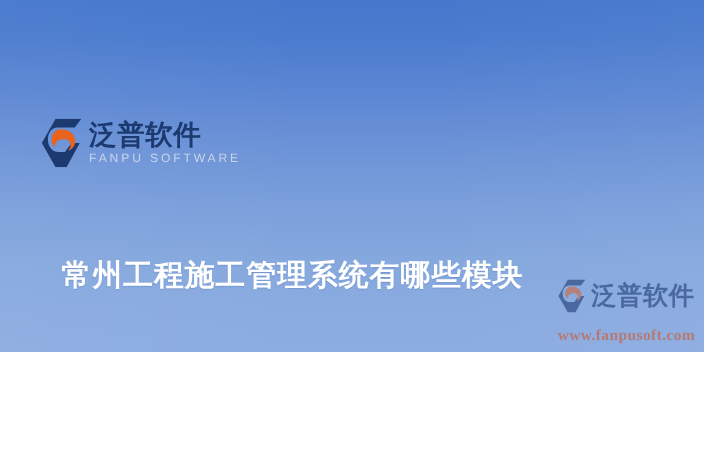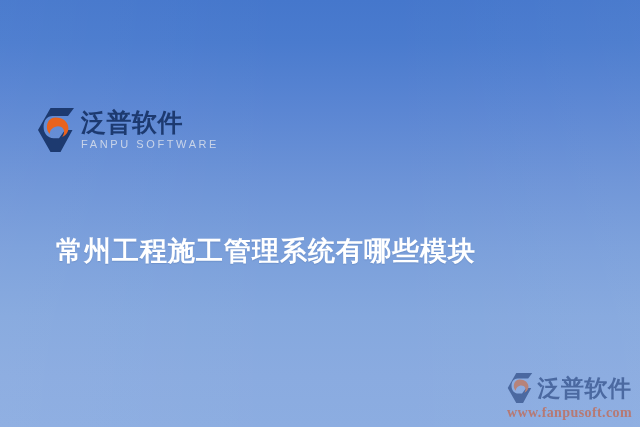--- a/index.html
+++ b/index.html
@@ -5,21 +5,21 @@
 <style>
   html, body {
     margin: 0;
     padding: 0;
     background: #ffffff;
   }
 
   #slide {
     position: relative;
     width: 640px;
-    height: 427px;
+    height: 320px;
     overflow: hidden;
     font-family: "Liberation Sans", "DejaVu Sans", sans-serif;
     
     background:
       linear-gradient(to bottom,
         #4577cc 0%,
         #4a7bce 10%,
         #5b86d3 26%,
         #6c93d7 42%,
         #7a9fdb 58%,
@@ -123,21 +123,21 @@
   .wm-cn {
     font-family: "DejaVu Sans", "Liberation Sans", sans-serif;
     font-size: 23px;
     font-weight: 700;
     color: #23407a;
     letter-spacing: 0.5px;
     line-height: 1;
     white-space: nowrap;
   }
   .wm-url {
-    margin-top: 2px;
+    margin-top: 14px;
     font-family: "Liberation Serif", "DejaVu Serif", serif;
     font-size: 14px;
     font-weight: 700;
     color: #cf5a32;
     letter-spacing: 0.4px;
     white-space: nowrap;
   }
 </style>
 </head>
 <body>

